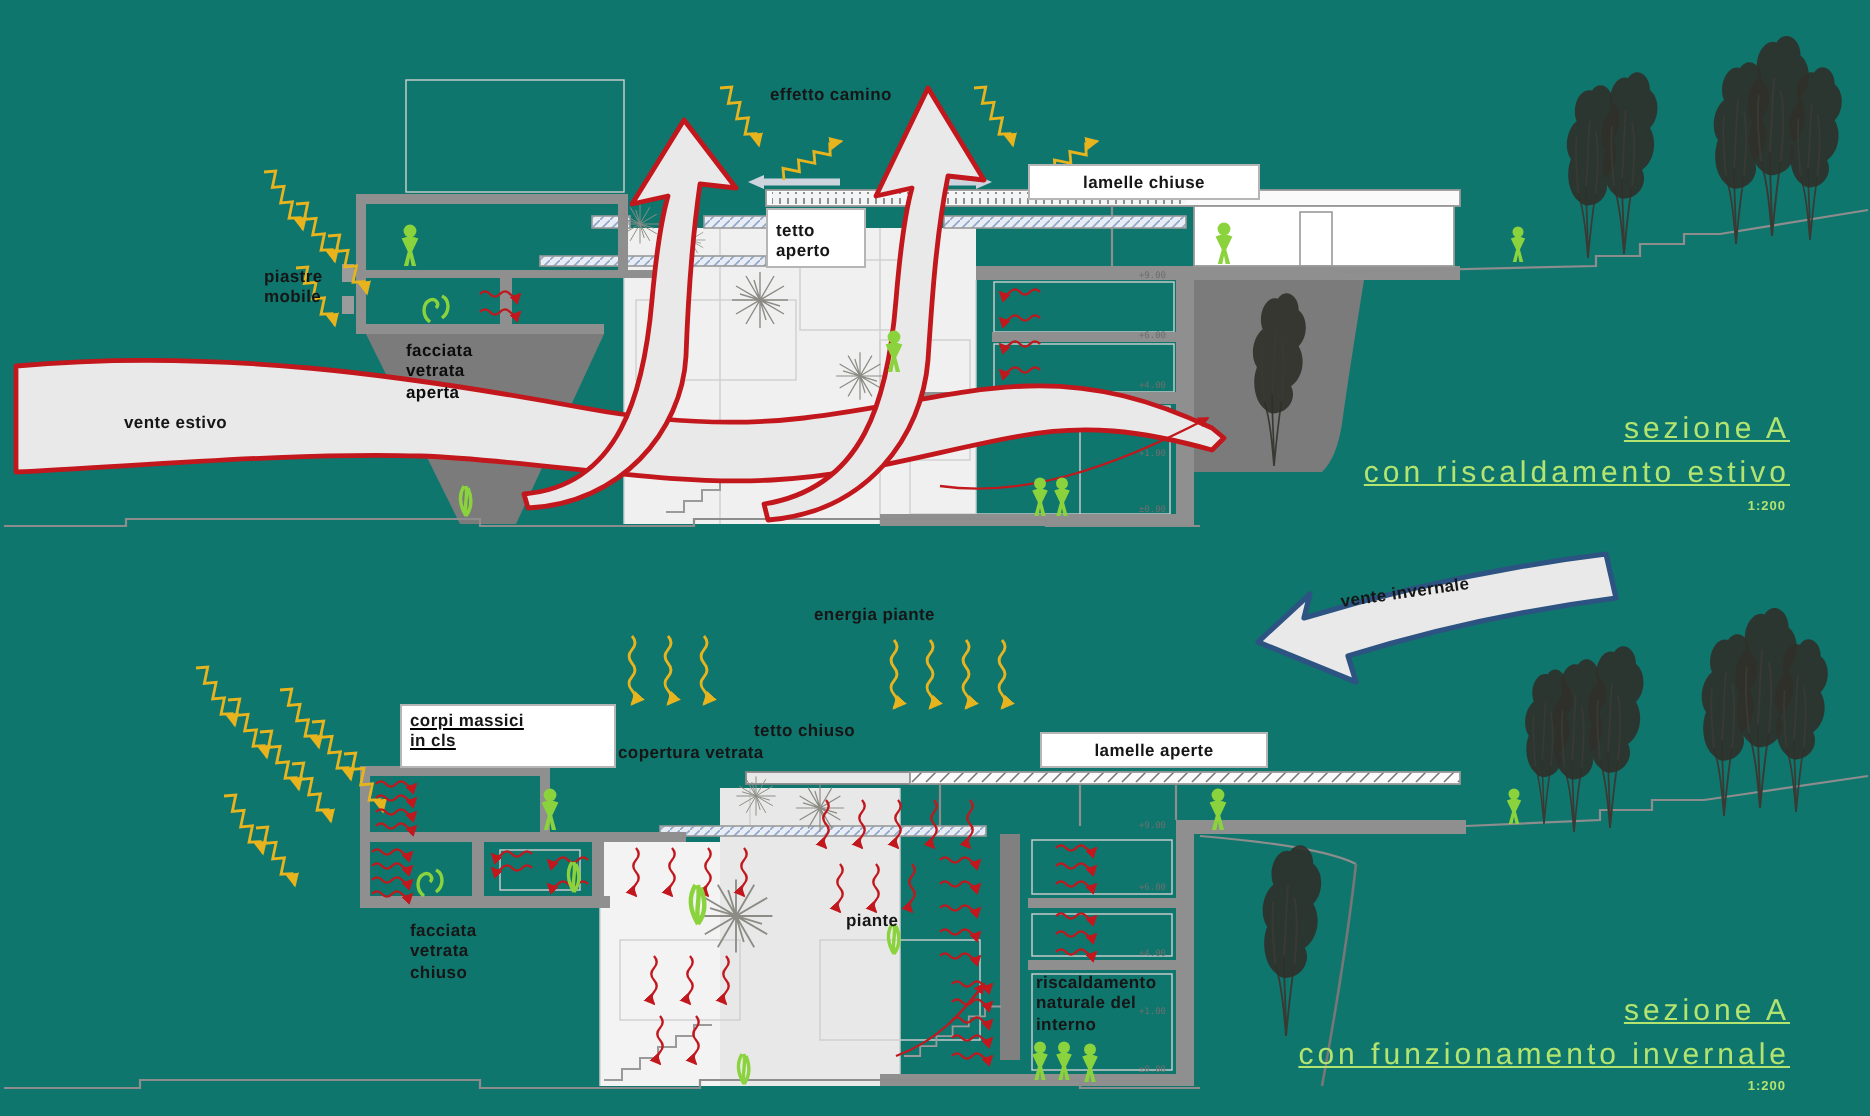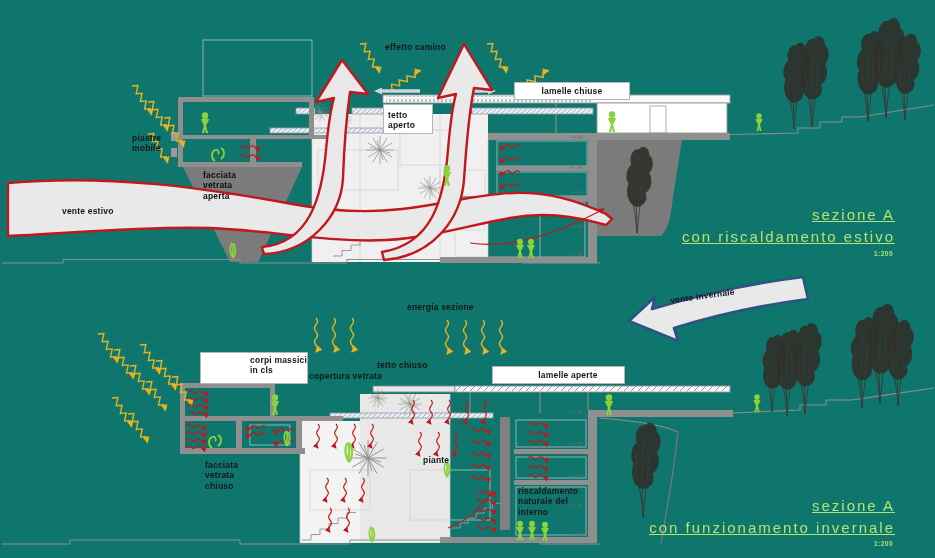--- a/index.html
+++ b/index.html
@@ -364,28 +364,28 @@
 vetrata
 aperta</div>
 <div class="lbl" style="left:62px;top:206px;">vente estivo</div>
 
 <div class="title" style="top:204px;">
   <div>sezione A</div>
   <div>con riscaldamento estivo</div>
 </div>
 <div class="scale" style="top:250px;">1:200</div>
 
-<div class="lbl" style="left:407px;top:302px;">energia sezione</div>
+<div class="lbl" style="left:407px;top:302px;">energia piante</div>
 <div class="lbl" style="left:367px;top:360px;padding-left:10px;">tetto chiuso</div>
 <div class="lbl" style="left:309px;top:371px;">copertura vetrata</div>
-<div class="plate" style="left:200px;top:352px;width:106px;height:30px;justify-content:flex-end;align-items:flex-start;">
+<div class="plate" style="left:200px;top:352px;width:106px;height:30px;justify-content:flex-start;align-items:flex-start;text-decoration:underline;">
   <span class="lbl pad">corpi massici
 in cls</span>
 </div>
-<div class="plate" style="left:492px;top:366px;width:112px;height:16px;padding-left:19px;">
+<div class="plate" style="left:520px;top:366px;width:112px;height:16px;">
   <span class="lbl">lamelle aperte</span>
 </div>
 <div class="lbl" style="left:205px;top:460px;">facciata
 vetrata
 chiuso</div>
 <div class="lbl" style="left:390px;top:455px;padding-left:33px;">piante</div>
 <div class="lbl" style="left:518px;top:486px;width:72px;">riscaldamento
 naturale del
 interno</div>
 <div class="lbl" style="left:670px;top:291px;transform:rotate(-8deg);">vente invernale</div>

